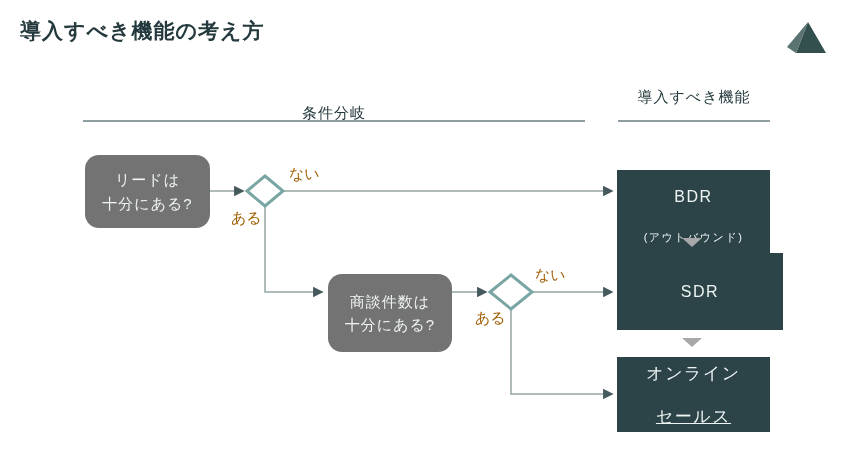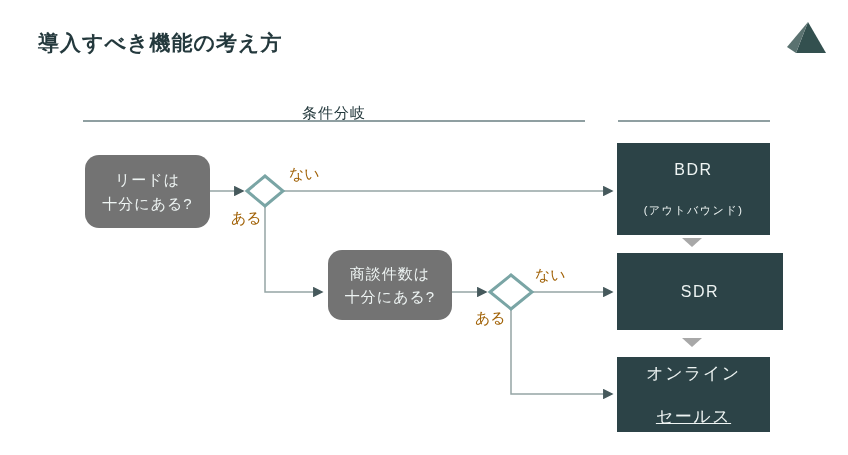--- a/index.html
+++ b/index.html
@@ -1,22 +1,22 @@
 <!DOCTYPE html>
 <html><head>
 <meta charset="utf-8">
 <style>
   html, body { margin:0; padding:0; background:#ffffff; }
   .stage {
     position:relative; width:848px; height:455px; background:#ffffff;
     font-family:"Liberation Sans","DejaVu Sans",sans-serif; overflow:hidden;
   }
   .title {
-    position:absolute; left:20px; top:29px;
-    font-size:21px; font-weight:bold; color:#24393d; letter-spacing:1px;margin-left:18px;
+    position:absolute; left:20px; top:17px;
+    font-size:21px; font-weight:bold; color:#24393d; letter-spacing:1px;
   }
   .logo { position:absolute; left:784px; top:20px; width:44px; height:38px; }
 
   .col-header {
     position:absolute; top:88px; text-align:center;
     font-size:15px; color:#24393d; letter-spacing:1px;
   }
   .col-underline { position:absolute; top:120px; height:2px; background:#8f9fa1; }
 
   .connectors { position:absolute; left:0; top:0; }
@@ -53,20 +53,21 @@
   <div class="title">導入すべき機能の考え方</div>
 
   <svg class="logo" viewBox="0 0 44 38" aria-hidden="true">
     <polygon points="24,2 42,33 12,33" fill="#33504f"></polygon>
     <polygon points="24,2 12,33 3,27" fill="#5a7270"></polygon>
   </svg>
 
   <div class="col-header" style="left:83px; width:502px;margin-top:16px;">条件分岐</div>
   <div class="col-underline" style="left:83px; width:502px;"></div>
 
+  <div class="col-header" style="left:618px; width:152px;">導入すべき機能</div>
   <div class="col-underline" style="left:618px; width:152px;"></div>
 
   <svg class="connectors" width="848" height="455" viewBox="0 0 848 455" aria-hidden="true">
     <defs>
       <marker id="arrow" viewBox="0 0 10 10" refX="8.5" refY="5" markerWidth="7" markerHeight="7" orient="auto-start-reverse">
         <path d="M0,0 L10,5 L0,10 z" fill="#46595c"></path>
       </marker>
     </defs>
     <g stroke="#95a5a5" stroke-width="1.5" fill="none">
       <path d="M210,191 H243" marker-end="url(#arrow)"></path>
@@ -78,31 +79,31 @@
     </g>
     <polygon points="247,191 265,176 283,191 265,206" fill="#ffffff" stroke="#7aa5a5" stroke-width="3" stroke-linejoin="miter"></polygon>
     <polygon points="490,292 511,275 532,292 511,309" fill="#ffffff" stroke="#7aa5a5" stroke-width="3" stroke-linejoin="miter"></polygon>
   </svg>
 
   <div class="qbox" style="left:85px; top:155px; width:125px; height:73px;">
     <div>リードは</div>
     <div>十分にある?</div>
   </div>
 
-  <div class="qbox" style="left:328px; top:250px; width:124px; height:70px;">
+  <div class="qbox" style="left:328px; top:274px; width:124px; height:78px;">
     <div>商談件数は</div>
     <div>十分にある?</div>
   </div>
 
   <div class="edge-label" style="left:289px; top:165px;">ない</div>
   <div class="edge-label" style="left:231px; top:209px;">ある</div>
   <div class="edge-label" style="left:535px; top:266px;">ない</div>
   <div class="edge-label" style="left:475px; top:309px;">ある</div>
 
-  <div class="obox" style="left:617px; top:143px; width:153px; height:92px;">
+  <div class="obox" style="left:617px; top:170px; width:153px; height:92px;">
     <div class="main">BDR</div>
     <div class="sub">(アウトバウンド)</div>
   </div>
 
   <div class="chevron" style="left:682px; top:238px;"></div>
 
   <div class="obox" style="left:617px; top:253px; width:166px; height:77px;">
     <div class="main">SDR</div>
   </div>
 

